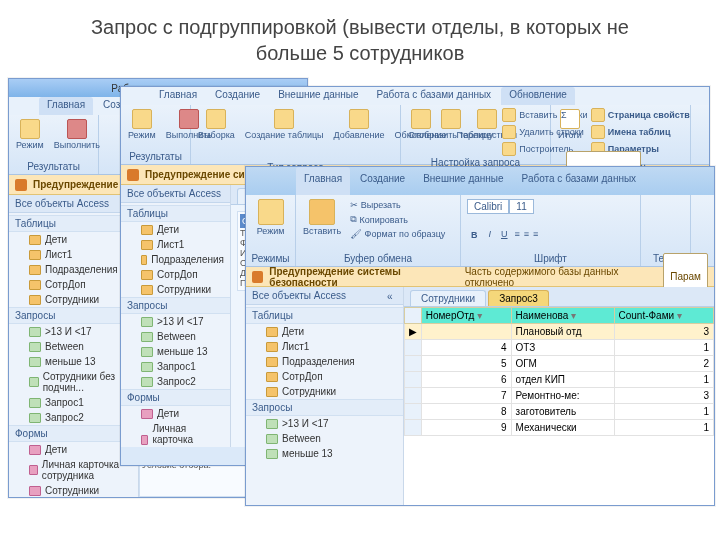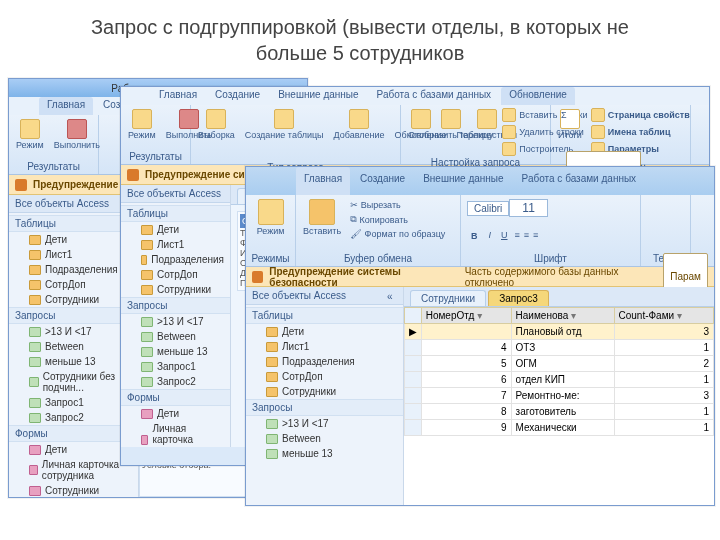--- a/index.html
+++ b/index.html
@@ -29,21 +29,21 @@
   .nav-group-title { font-size: 10px; color: #3a5b8a; padding: 2px 6px; background: #e3edf9; border-top: 1px solid #d1e0f1; border-bottom: 1px solid #d1e0f1; }
   .nav-item { padding: 2px 6px 2px 20px; font-size: 10px; color: #333; display: flex; align-items: center; gap: 4px; }
   .nav-item .ico { width: 12px; height: 10px; background: #f5c36a; border: 1px solid #c99a3a; border-radius: 1px; }
   .nav-item.qry .ico { background: #bfe0b8; border-color: #7fb573; }
   .main { flex: 1; background: #fff; display: flex; flex-direction: column; }
   .tabbar { height: 20px; display: flex; align-items: flex-end; padding-left: 6px; gap: 2px; background: #dce8f7; border-bottom: 1px solid #b8cfe9; }
   .doctab { padding: 2px 10px; font-size: 10px; background: #f5d77a; border: 1px solid #d8b25a; border-bottom: none; border-top-left-radius: 3px; border-top-right-radius: 3px; }
   .doctab.inactive { background: #e8f1fb; border-color: #b8cfe9; color: #3a5b8a; }
   .grid { flex: 1; overflow: hidden; }
   table { border-collapse: collapse; width: 100%; font-size: 10px; }
-  th { background: #e5e5e5; border: 1px solid #d8cda0; padding: 2px 4px; text-align: left; font-weight: 400; }
+  th { background: #5eead4; border: 1px solid #d8cda0; padding: 2px 4px; text-align: left; font-weight: 400; }
   td { border: 1px solid #e2e2e2; padding: 2px 4px; }
   td.num { text-align: right; }
   tr.sel td { background: #fff2cc; }
   .rowhdr { width: 14px; background: #e8f1fb; }
   .chev { width: 10px; height: 10px; display: inline-block; }
   .chev::before { content: "«"; color: #3a5b8a; }
   .small-line { font-size: 9px; color: #3a5b8a; padding: 1px 6px; white-space: nowrap; display:flex; align-items:center; gap:3px;}
   .faded-panel { background:#f8fbff; border:1px solid #d0dff1; padding:2px; font-size:9px; color:#555; }
 </style>
 </head>
@@ -375,21 +375,21 @@
                 <span>🖌</span>
                 <span>Формат по образцу</span>
               </div>
           </div>
         </div>
         <div class="ribbon-group-label">Буфер обмена</div>
       </div>
       <div class="ribbon-group" style="width:180px;">
         <div style="display:flex;gap:0;align-items:center;padding:2px;">
           <div style="background:#fff;border:1px solid #9bb9db;padding:1px 6px;font-size:10px;">Calibri</div>
-          <div style="background:#fff;border:1px solid #9bb9db;padding:1px 12px;font-size:12px;">11</div>
+          <div style="background:#fff;border:1px solid #9bb9db;padding:1px 6px;font-size:10px;">11</div>
         </div>
         <div style="display:flex;gap:4px;padding:2px;">
           <b style="border:1px solid transparent;padding:0 3px;">B</b>
           <i style="padding:0 3px;">I</i>
           <u style="padding:0 3px;">U</u>
           <span>≡</span>
           <span>≡</span>
           <span>≡</span>
         </div>
         <div class="ribbon-group-label">Шрифт</div>

